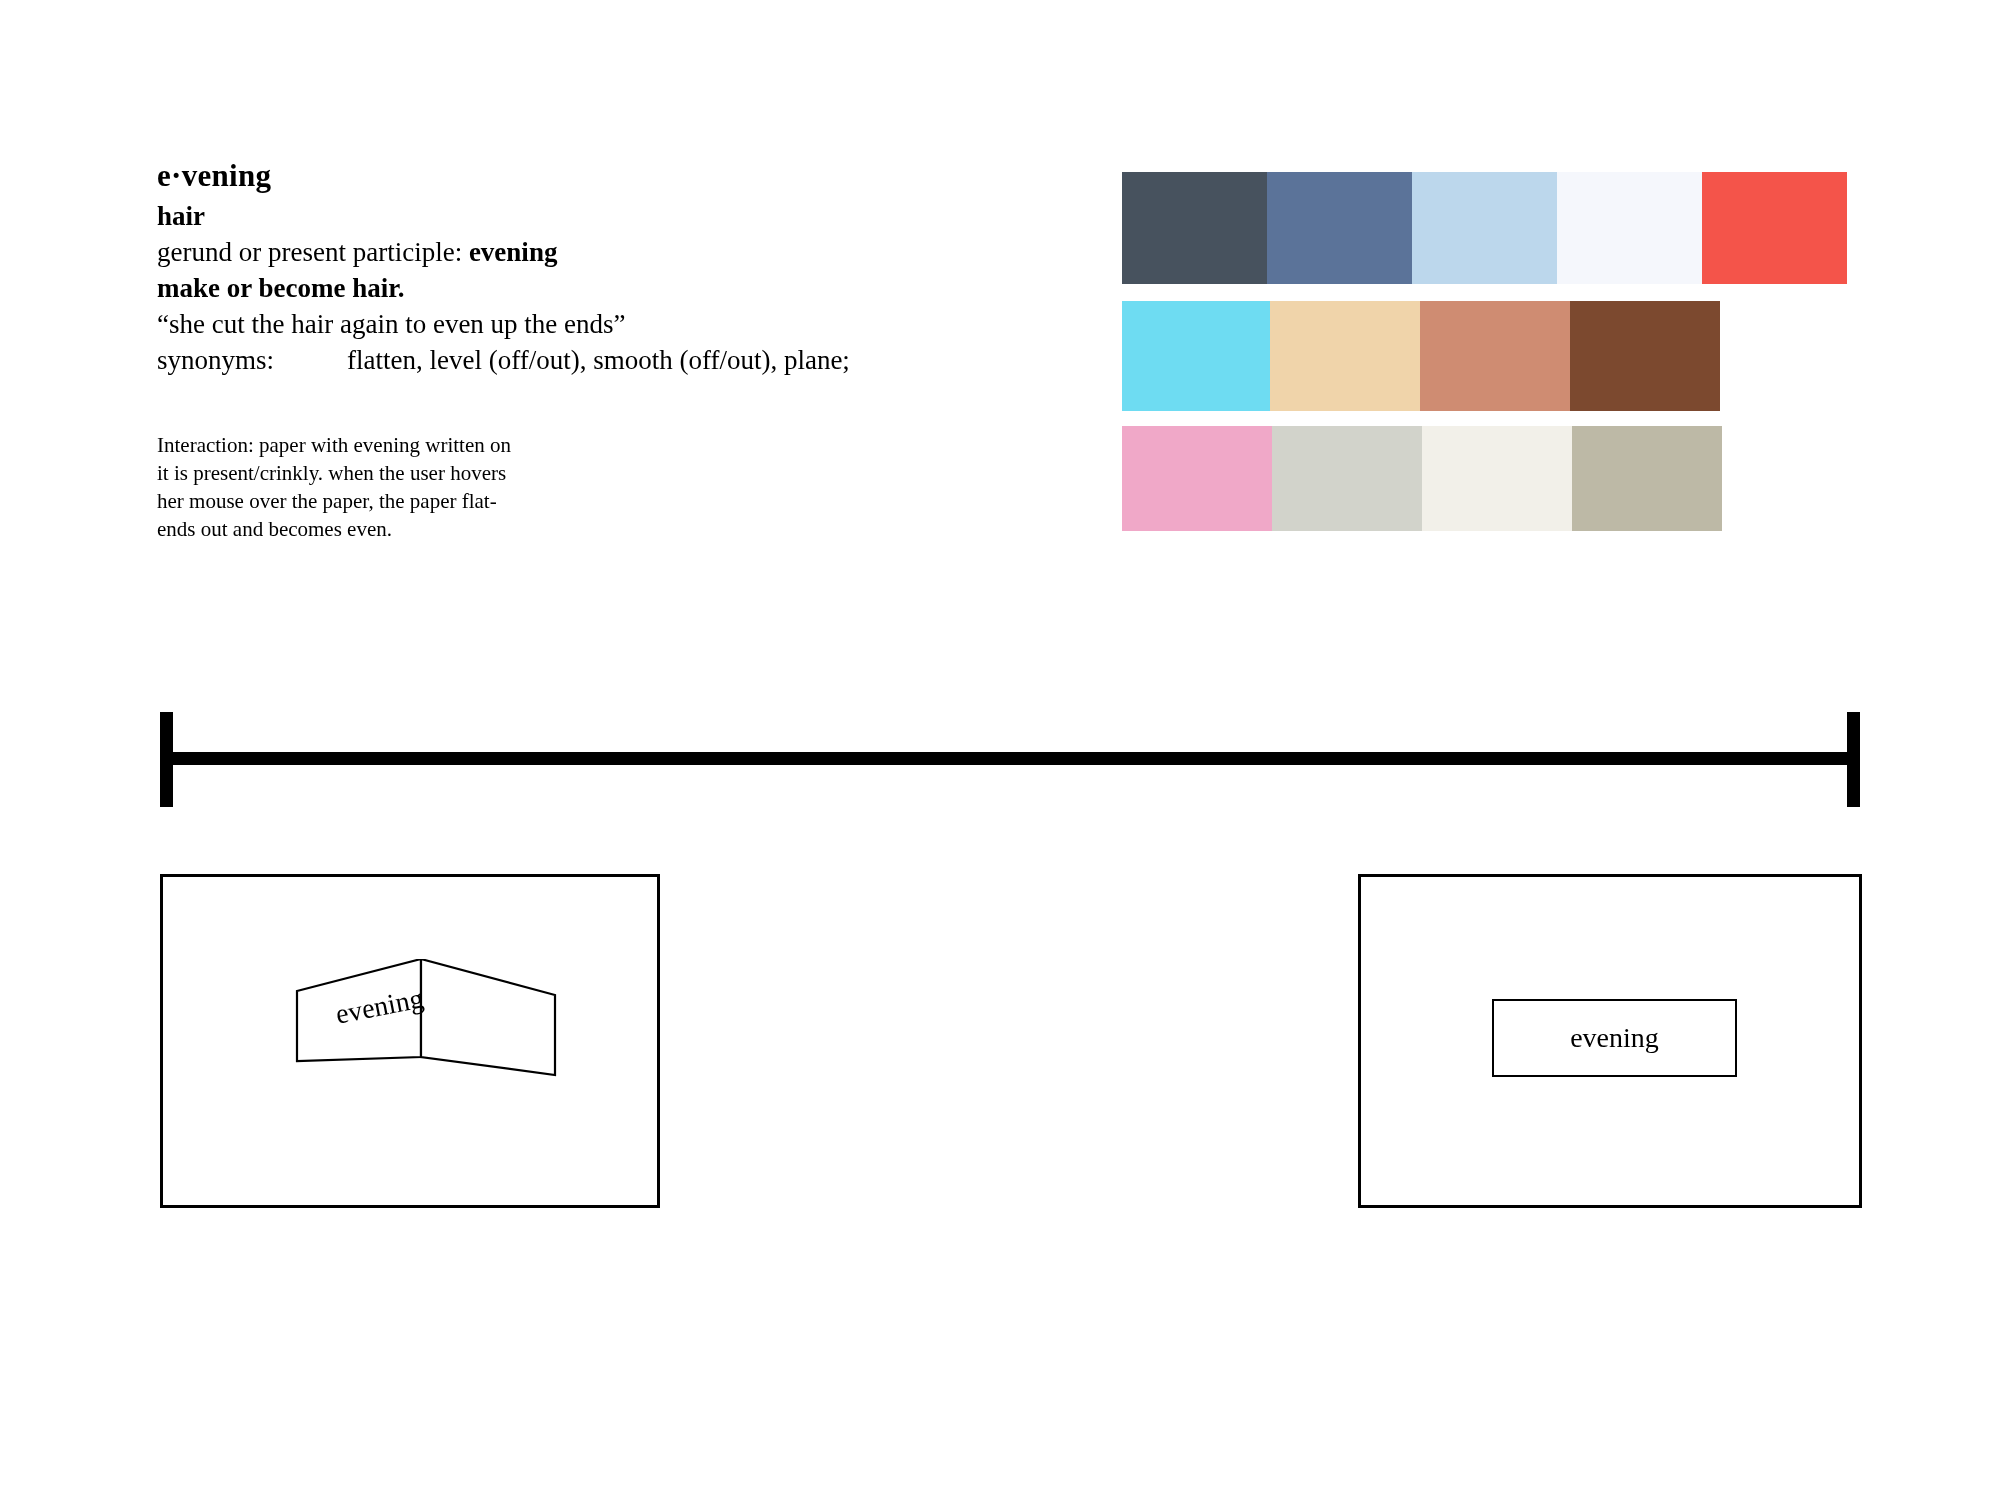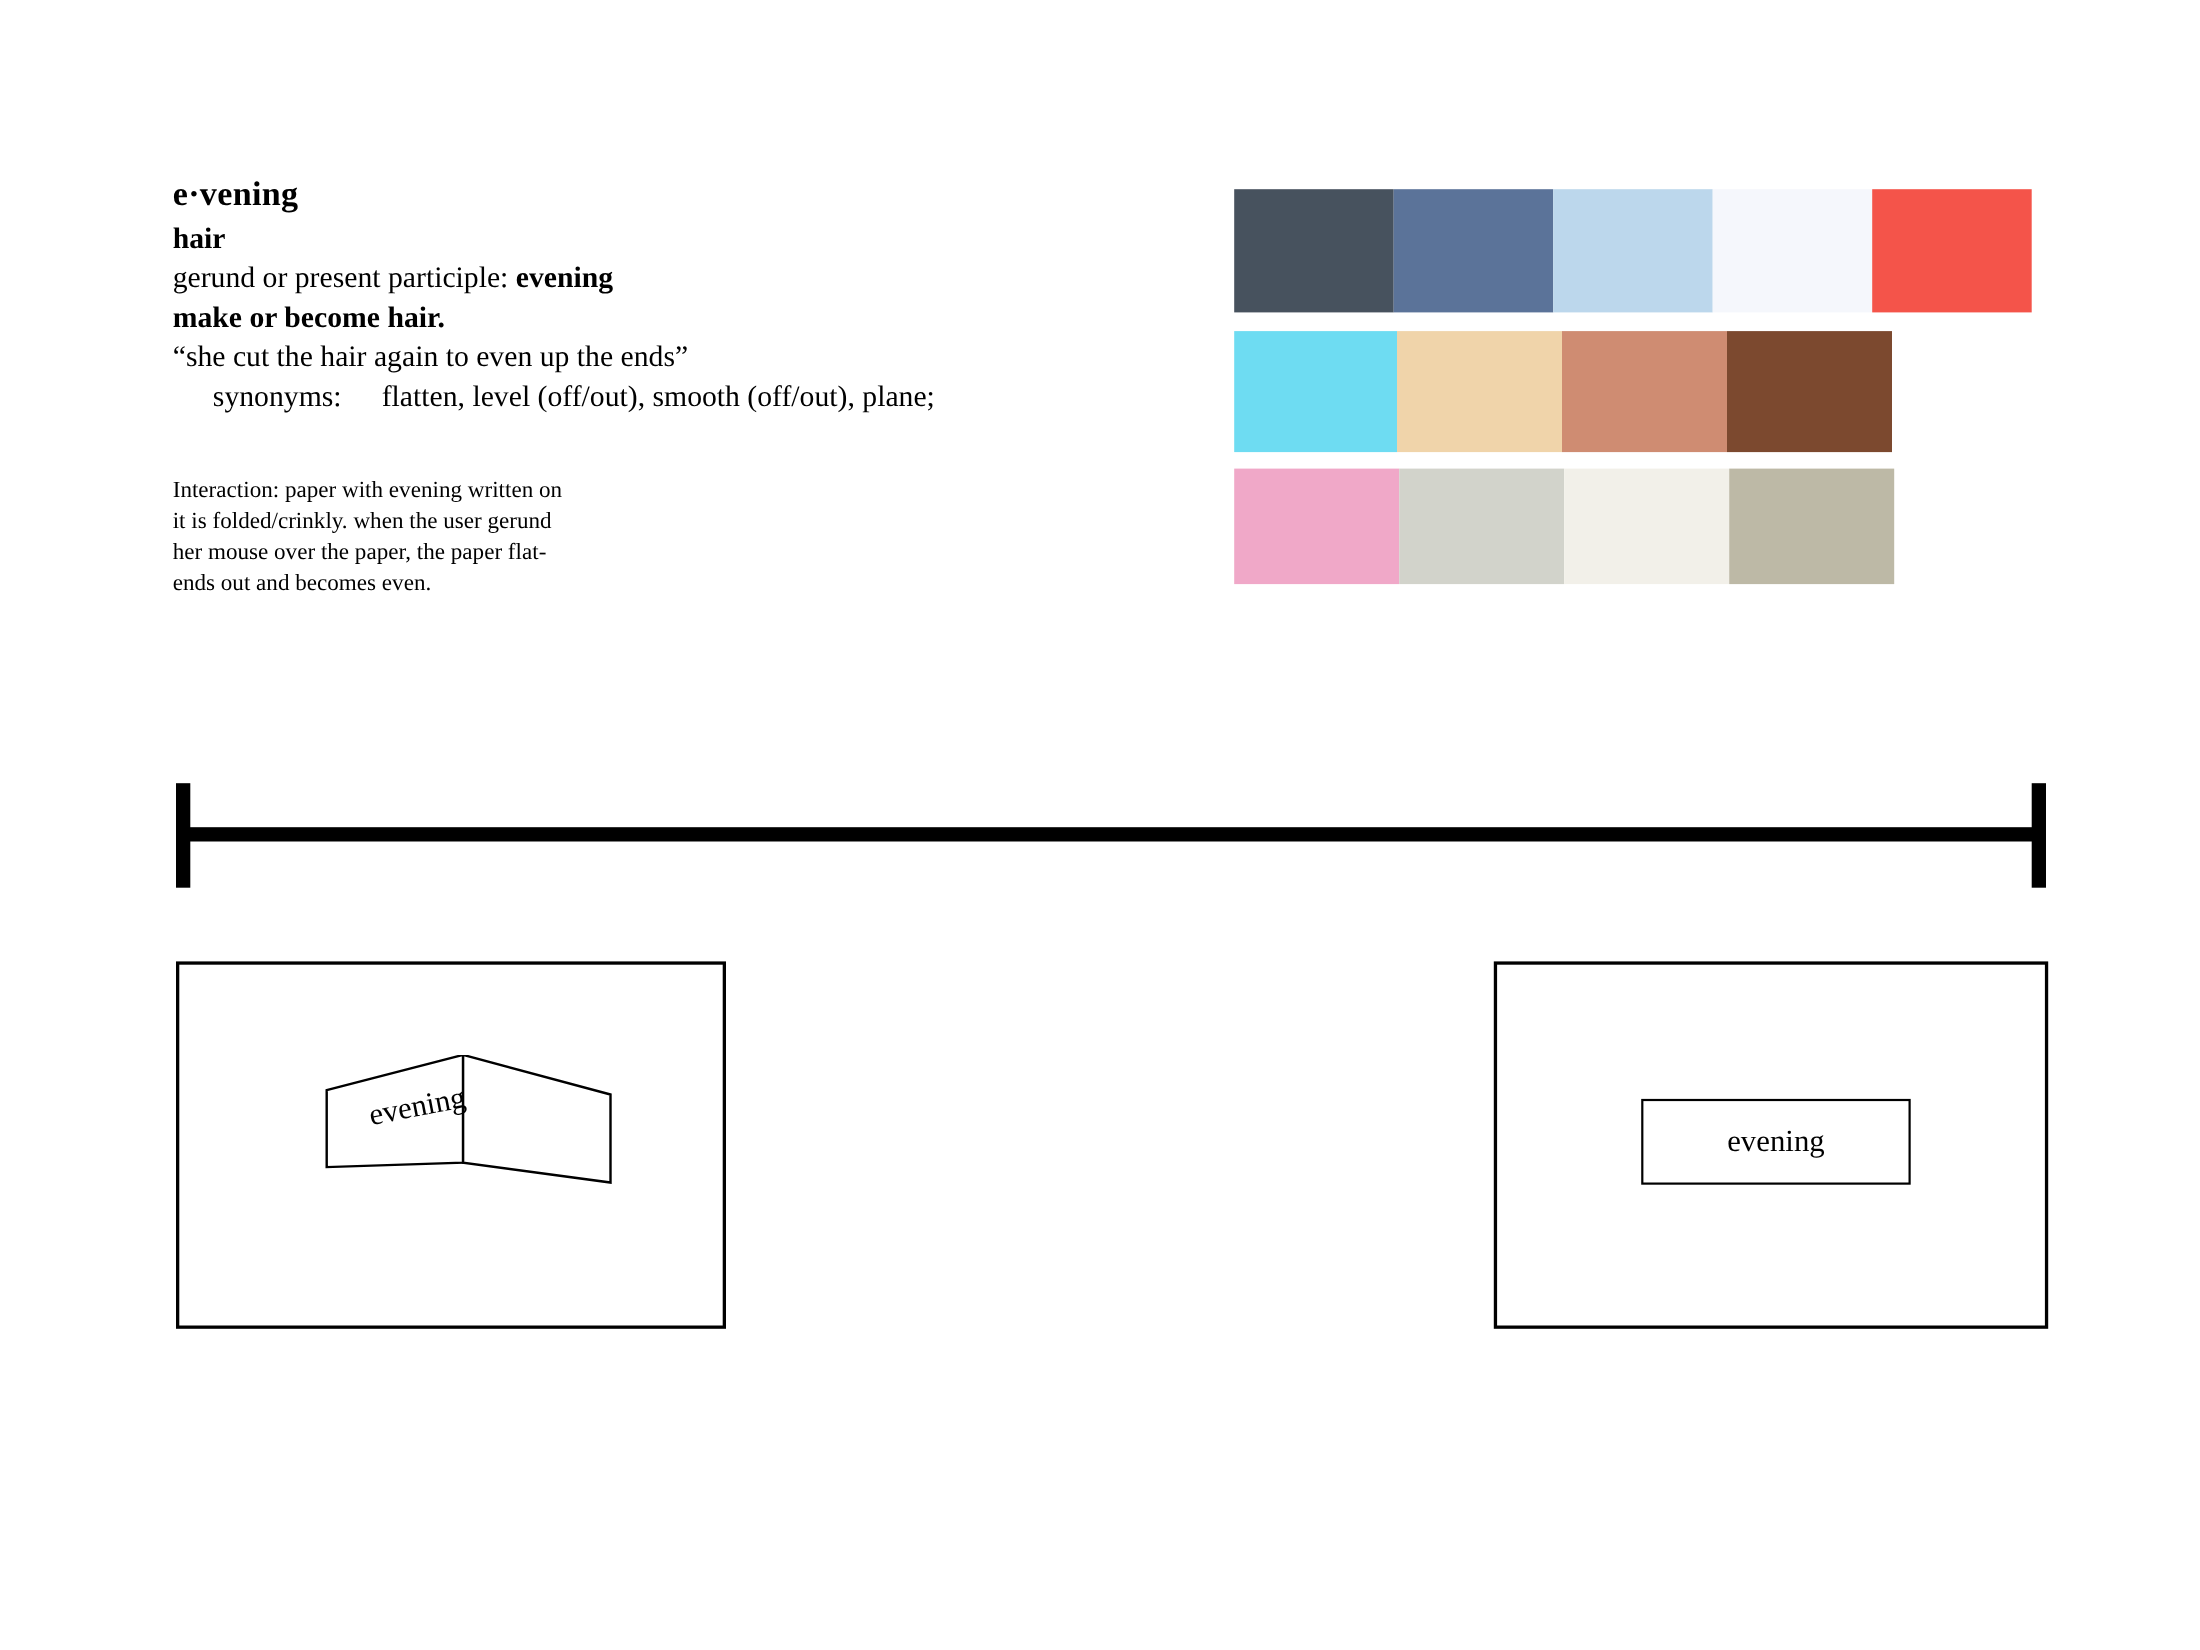--- a/index.html
+++ b/index.html
@@ -30,21 +30,21 @@
     letter-spacing: 0.3px;
     margin: 0 0 8px 0;
   }
   .def-line {
     font-size: 27px;
     line-height: 1.33;
     white-space: pre;
   }
   .def-line.bold { font-weight: bold; }
   .def-line .b { font-weight: bold; }
-  .syn-label { display: inline-block; width: 190px; text-align: center; }
+  .syn-label { display: inline-block; width: 190px; }
 
   #interaction-note {
     position: absolute;
     left: 157px;
     top: 432px;
     width: 560px;
     font-size: 21px;
     line-height: 1.33;
   }
   #interaction-note .iline { white-space: pre; display: block; }
@@ -164,21 +164,21 @@
   <div id="headword">e·vening</div>
   <div class="def-line bold">hair</div>
   <div class="def-line"><span>gerund or present participle:</span> <span class="b">evening</span></div>
   <div class="def-line bold">make or become hair.</div>
   <div class="def-line">“she cut the hair again to even up the ends”</div>
   <div class="def-line"><span class="syn-label">synonyms:</span><span>flatten, level (off/out), smooth (off/out), plane;</span></div>
 </div>
 
 <div id="interaction-note">
   <span class="iline">Interaction: paper with evening written on</span>
-  <span class="iline">it is folded/crinkly. when the user gerund</span>
+  <span class="iline">it is present/crinkly. when the user hovers</span>
   <span class="iline">her mouse over the paper, the paper flat-</span>
   <span class="iline">ends out and becomes even.</span>
 </div>
 
 <div id="palette">
   <div class="palette-row row-1">
     <div class="swatch" style="background-color: rgb(71, 82, 94);"></div>
     <div class="swatch" style="background-color: rgb(91, 115, 153);"></div>
     <div class="swatch" style="background-color: rgb(188, 215, 236);"></div>
     <div class="swatch" style="background-color: rgb(245, 247, 252);"></div>

